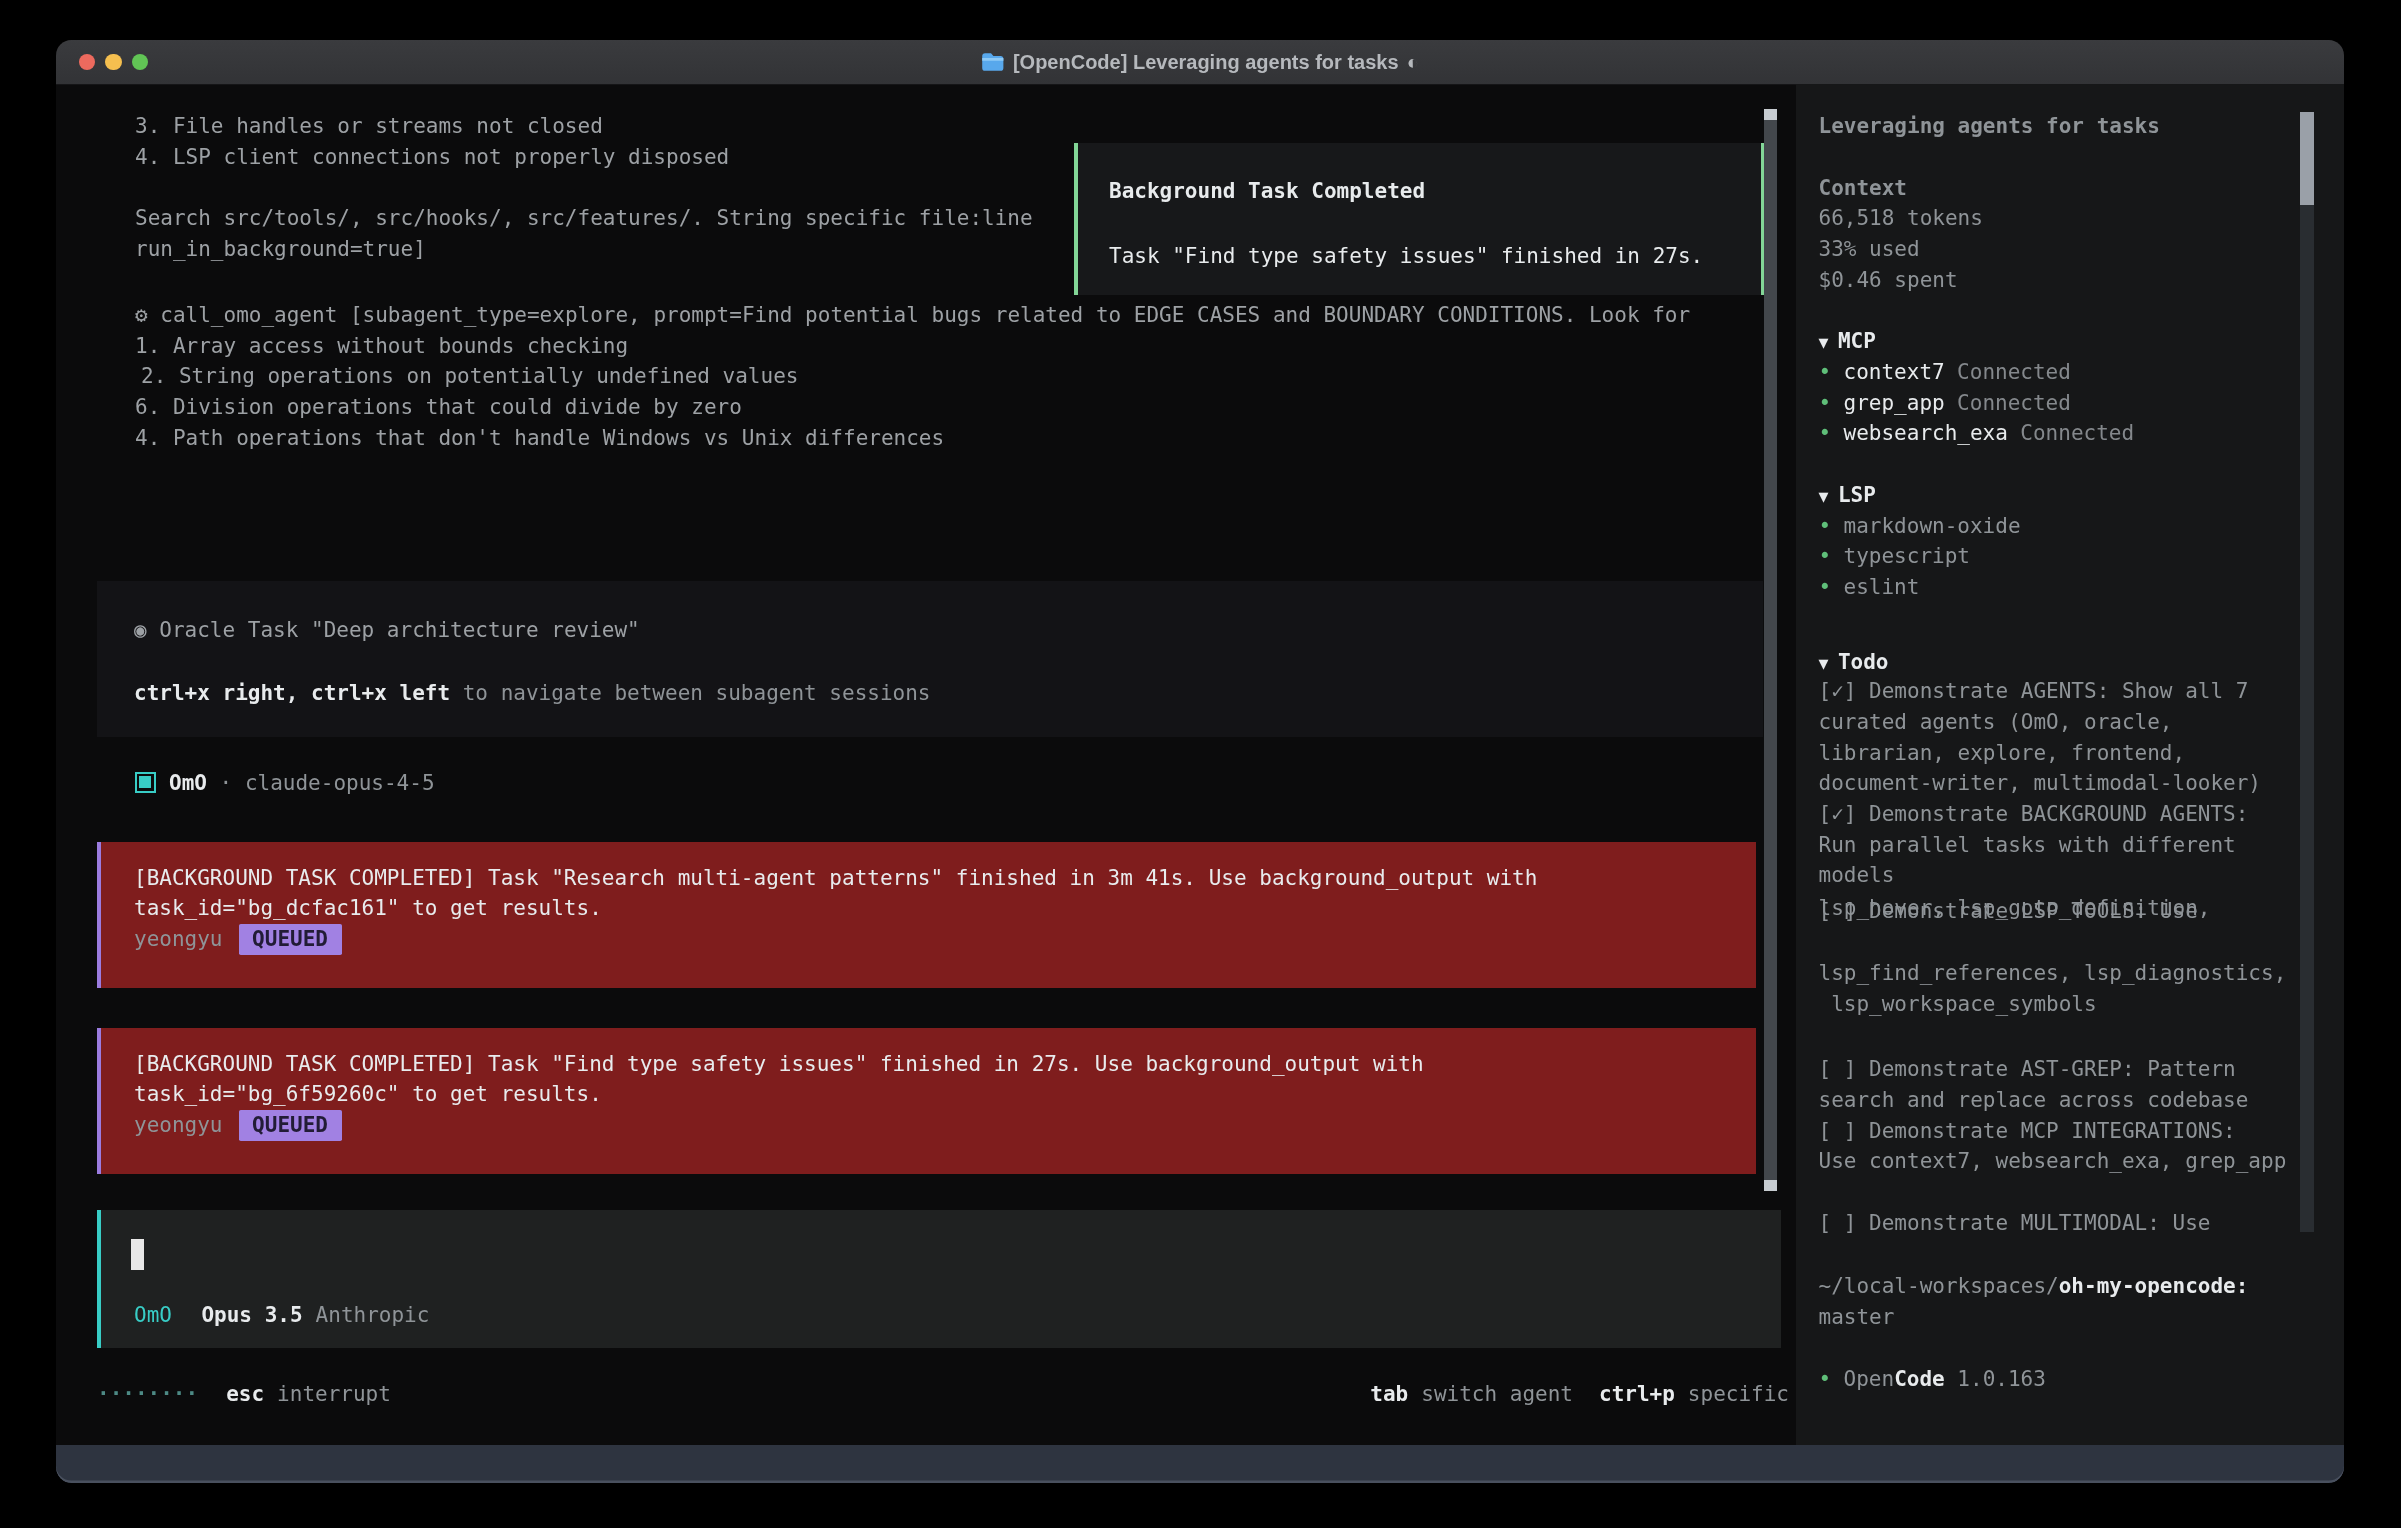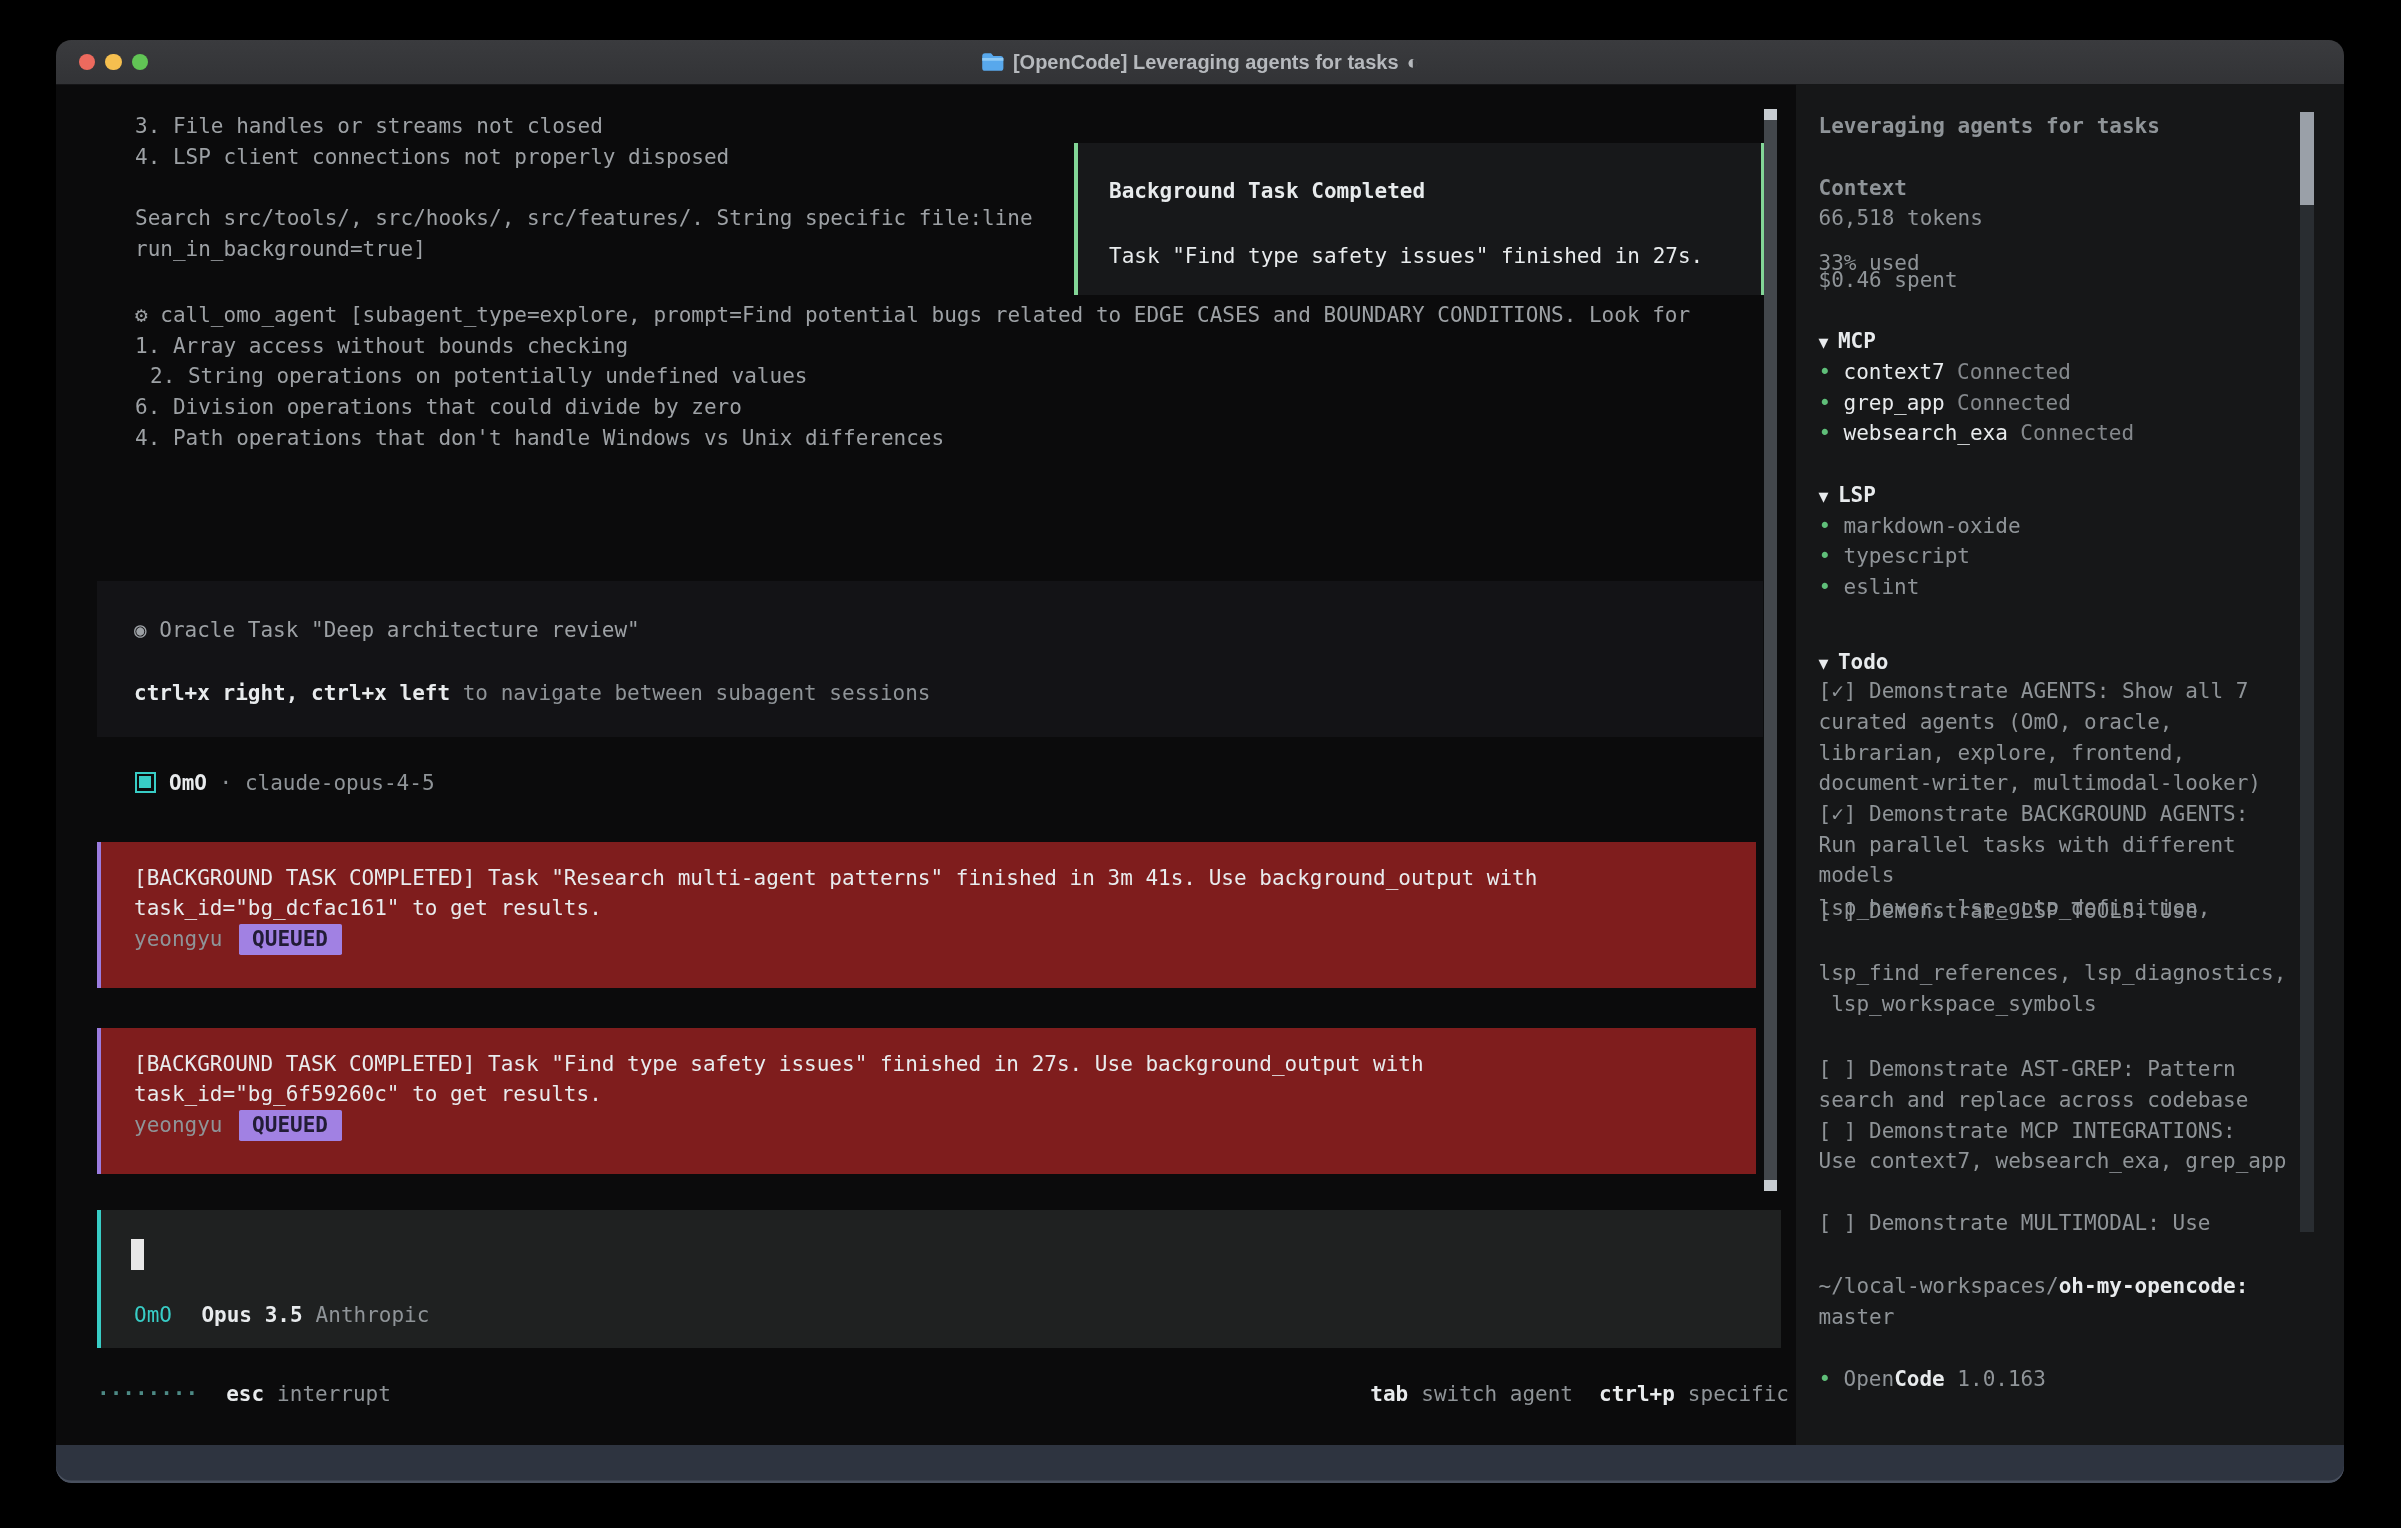--- a/index.html
+++ b/index.html
@@ -67,21 +67,21 @@
       </div>
     </div>
 
     <div class="ln" style="left:79px;top:71px">3. File handles or streams not closed</div>
     <div class="ln" style="left:79px;top:102px">4. LSP client connections not properly disposed</div>
     <div class="ln" style="left:79px;top:163px">Search src/tools/, src/hooks/, src/features/. String specific file:line</div>
     <div class="ln" style="left:79px;top:194px">run_in_background=true]</div>
 
     <div class="ln" style="left:79px;top:260px"><span>⚙ </span><span>call_omo_agent [subagent_type=explore, prompt=Find potential bugs related to EDGE CASES and BOUNDARY CONDITIONS. Look for</span></div>
     <div class="ln" style="left:79px;top:291px">1. Array access without bounds checking</div>
-    <div class="ln" style="left:94px;top:321px">2. String operations on potentially undefined values</div>
+    <div class="ln" style="left:85px;top:321px">2. String operations on potentially undefined values</div>
     <div class="ln" style="left:79px;top:352px">6. Division operations that could divide by zero</div>
     <div class="ln" style="left:79px;top:383px">4. Path operations that don't handle Windows vs Unix differences</div>
 
     <div class="notif">
       <div class="ln w b" style="left:31px;top:33px">Background Task Completed</div>
       <div class="ln w" style="left:31px;top:98px">Task "Find type safety issues" finished in 27s.</div>
     </div>
 
     <div class="box oracle">
       <div class="ln" style="left:37px;top:34px"><span>◉ </span><span>Oracle Task "Deep architecture review"</span></div>
@@ -112,21 +112,21 @@
 
     <div class="scroll-track" style="left:1708px;top:69px;width:13px;height:1081px"></div>
     <div class="scroll-thumb" style="left:1708px;top:69px;width:13px;height:10.6px"></div>
     <div class="scroll-thumb" style="left:1708px;top:1140px;width:13px;height:10.6px"></div>
 
     <div class="sidebar">
       <div class="sb-ln w b" style="top:26.6px">Leveraging agents for tasks</div>
 
       <div class="sb-ln w b" style="top:89px">Context</div>
       <div class="sb-ln" style="top:119px">66,518 tokens</div>
-      <div class="sb-ln" style="top:164px">33% used</div>
+      <div class="sb-ln" style="top:150px">33% used</div>
       <div class="sb-ln" style="top:181px">$0.46 spent</div>
 
       <div class="sb-ln" style="top:242px"><span class="arrow">▼</span><span class="w b">MCP</span></div>
       <div class="sb-ln" style="top:273px"><span class="bullet">•</span><span class="w">context7</span><span class="dimg" style="margin-left:12.4px">Connected</span></div>
       <div class="sb-ln" style="top:304px"><span class="bullet">•</span><span class="w">grep_app</span><span class="dimg" style="margin-left:12.4px">Connected</span></div>
       <div class="sb-ln" style="top:334px"><span class="bullet">•</span><span class="w">websearch_exa</span><span class="dimg" style="margin-left:12.4px">Connected</span></div>
 
       <div class="sb-ln" style="top:396px"><span class="arrow">▼</span><span class="w b">LSP</span></div>
       <div class="sb-ln" style="top:427px"><span class="bullet">•</span><span>markdown-oxide</span></div>
       <div class="sb-ln" style="top:457px"><span class="bullet">•</span><span>typescript</span></div>

